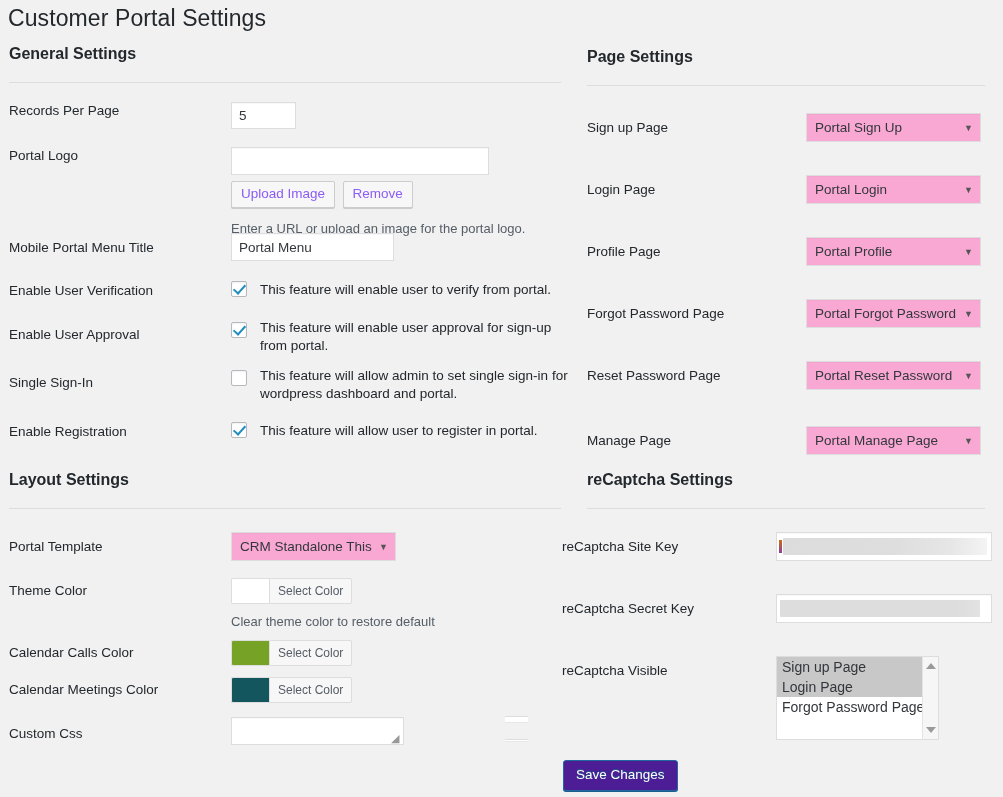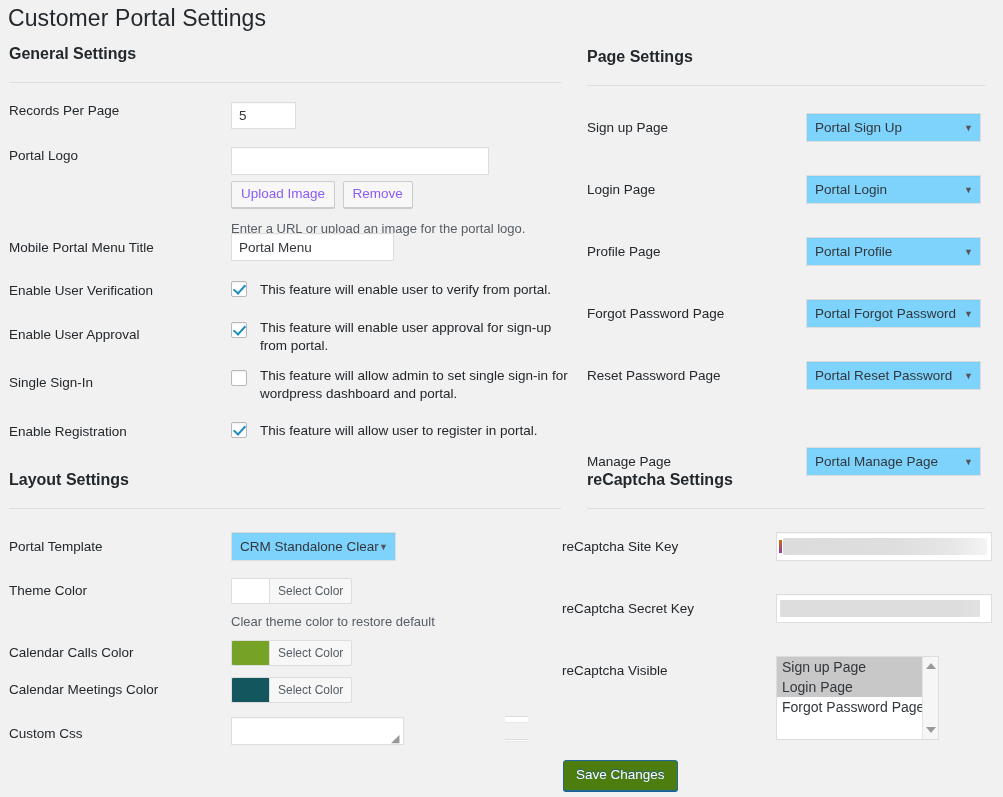--- a/index.html
+++ b/index.html
@@ -118,21 +118,21 @@
     font-size: 13.5px;
     color: #23282d;
     line-height: 17.5px;
     margin-left: 13px;
   }
 
   
   .sel {
     position: relative;
     border: 1px solid #dddddd;
-    background: #7dd3fc;
+    background: #f9a8d4;
     height: 29px;
     font-size: 13.5px;
     color: #32373c;
     display: flex;
     align-items: center;
     padding: 0 22px 0 8px;
     cursor: pointer;
     box-shadow: 0 1px 1px rgba(0,0,0,0.03) inset;
     white-space: nowrap;
     overflow: hidden;
@@ -239,21 +239,21 @@
     width: 0; height: 0;
     border-left: 5px solid transparent;
     border-right: 5px solid transparent;
   }
   .lsbar .up { top: 6px;    border-bottom: 6px solid #9a9a9a; }
   .lsbar .dn { bottom: 6px; border-top: 6px solid #9a9a9a; }
 
   
   .btn-primary {
     display: inline-block;
-    background: #4d7c0f;
+    background: #4c1d95;
     border: 1px solid #20699f;
     color: #ffffff;
     font-family: "Liberation Sans", sans-serif;
     font-size: 13.5px;
     line-height: 16px;
     padding: 6px 12px 7px 12px;
     border-radius: 3px;
     cursor: pointer;
     box-shadow: 0 1px 0 #1c5f8f;
     text-shadow: 0 -1px 1px #1c5f8f;
@@ -332,21 +332,21 @@
 </div>
 
 <div class="col-left" style="top:470px;">
   <div class="section-head">Layout Settings</div>
   <div class="section-rule rule-left"></div>
 </div>
 
 <div class="row" style="top:532px; left:0;">
   <div class="label" style="width:225px; padding-top:6px;">Portal Template</div>
   <div class="sel" style="width:165px;">
-    <span>CRM Standalone Clear</span>
+    <span>CRM Standalone This</span>
     <span class="arr">▼</span>
   </div>
 </div>
 
 <div class="row" style="top:578px; left:0;">
   <div class="label" style="width:225px; padding-top:4px;">Theme Color</div>
   <div>
     <div class="cpick">
       <span class="cswatch" id="sw-theme" style="background: rgb(255, 255, 255);"></span>
       <span class="cbtn">Select Color</span>
@@ -419,21 +419,21 @@
 </div>
 
 <div class="row" style="top:361px; left:578px;">
   <div class="label" style="width:222px; padding-top:6px;">Reset Password Page</div>
   <div class="sel" style="width:175px;">
     <span>Portal Reset Password</span>
     <span class="arr">▼</span>
   </div>
 </div>
 
-<div class="row" style="top:447px; left:578px;">
+<div class="row" style="top:426px; left:578px;">
   <div class="label" style="width:222px; padding-top:6px;">Manage Page</div>
   <div class="sel" style="width:175px;">
     <span>Portal Manage Page</span>
     <span class="arr">▼</span>
   </div>
 </div>
 
 <div class="col-right" style="top:470px;">
   <div class="section-head">reCaptcha Settings</div>
   <div class="section-rule rule-right"></div>

